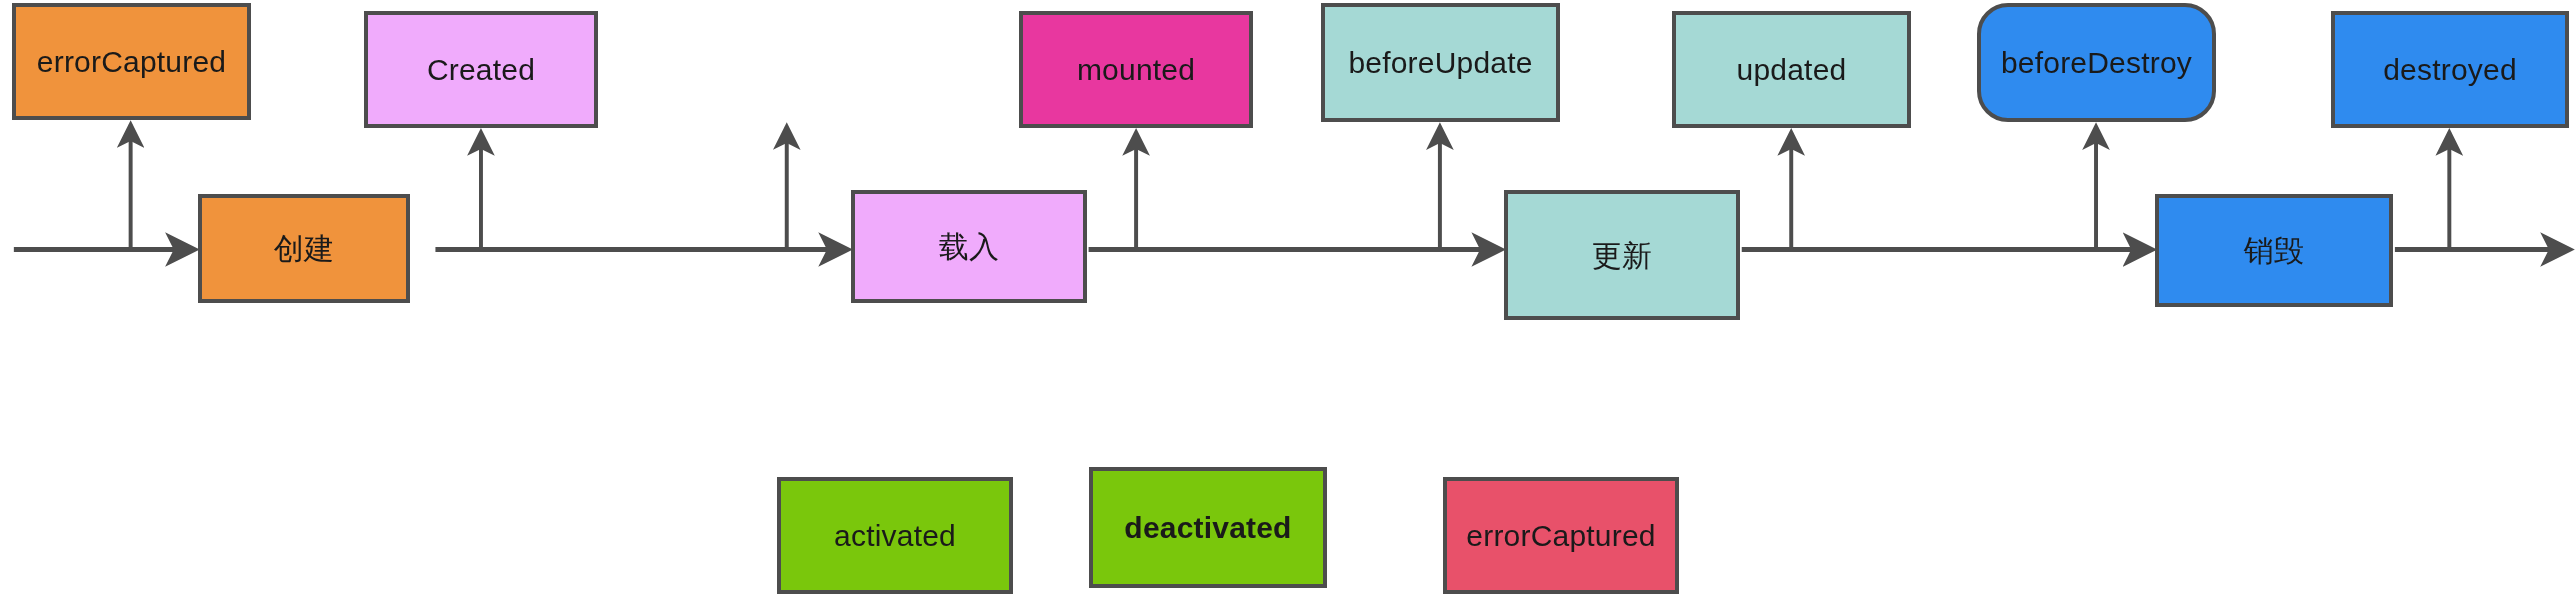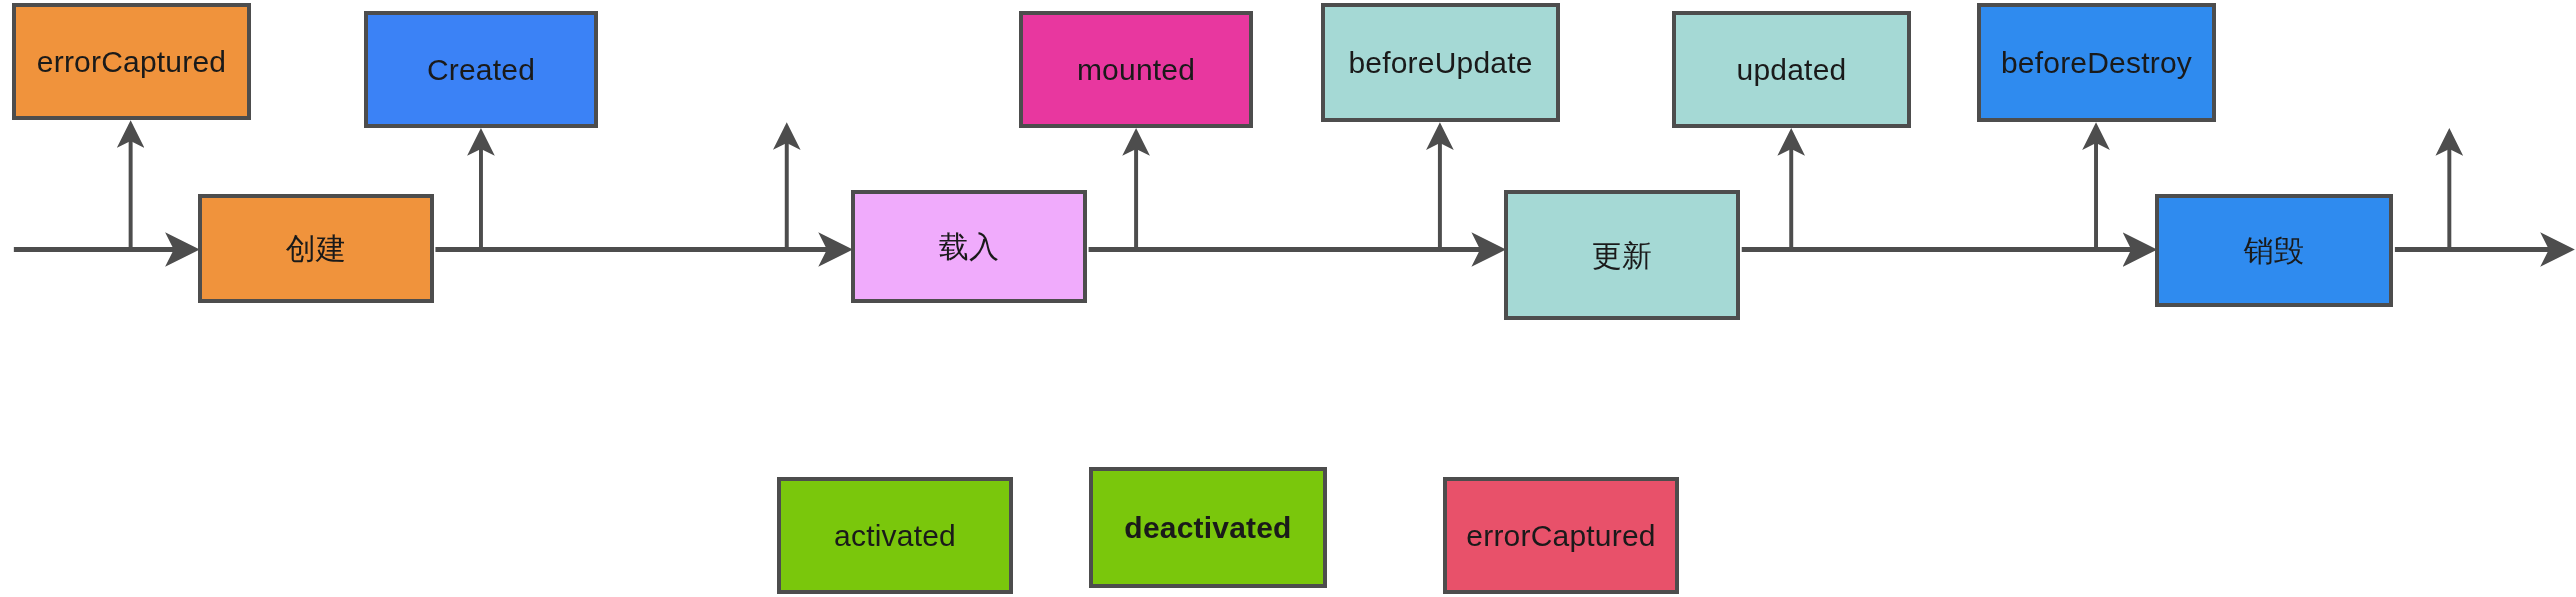--- a/index.html
+++ b/index.html
@@ -70,37 +70,40 @@
       <line x1="1455" y1="252" x2="1455" y2="128" marker-end="url(#arrowhead)"></line>
       <line x1="1810" y1="252" x2="1810" y2="134" marker-end="url(#arrowhead)"></line>
       <line x1="2118" y1="252" x2="2118" y2="128" marker-end="url(#arrowhead)"></line>
       <line x1="2475" y1="252" x2="2475" y2="134" marker-end="url(#arrowhead)"></line>
     </g>
   </svg>
 
   <div class="node" style="left: 12px; top: 3px; width: 239px; height: 117px; background: rgb(240, 147, 60); border-color: rgb(77, 77, 77); color: rgb(26, 26, 26);">
       <span>errorCaptured</span>
     </div>
-  <div class="node" style="left: 364px; top: 11px; width: 234px; height: 117px; background: #3b82f6; border-color: rgb(77, 77, 77); color: rgb(26, 26, 26);">
+  <div class="node" style="left: 364px; top: 11px; width: 234px; height: 117px; background: #f0abfc; border-color: rgb(77, 77, 77); color: rgb(26, 26, 26);">
       <span>Created</span>
     </div>
   <div class="node" style="left: 1019px; top: 11px; width: 234px; height: 117px; background: rgb(232, 55, 159); border-color: rgb(77, 77, 77); color: rgb(26, 26, 26);">
       <span>mounted</span>
     </div>
   <div class="node" style="left: 1321px; top: 3px; width: 239px; height: 119px; background: rgb(165, 217, 213); border-color: rgb(77, 77, 77); color: rgb(26, 26, 26);">
       <span>beforeUpdate</span>
     </div>
   <div class="node" style="left: 1672px; top: 11px; width: 239px; height: 117px; background: rgb(165, 217, 213); border-color: rgb(77, 77, 77); color: rgb(26, 26, 26);">
       <span>updated</span>
     </div>
-  <div class="node" style="left: 1977px; top: 3px; width: 239px; height: 119px; background: rgb(47, 139, 239); border-color: rgb(77, 77, 77); color: rgb(26, 26, 26);">
+  <div class="node" style="left: 1977px; top: 3px; width: 239px; height: 119px; background: rgb(47, 139, 239); border-color: rgb(77, 77, 77); color: rgb(26, 26, 26); border-radius: 31px;">
       <span>beforeDestroy</span>
     </div>
+  <div class="node" style="left: 2331px; top: 11px; width: 238px; height: 117px; background: rgb(47, 139, 239); border-color: rgb(77, 77, 77); color: rgb(26, 26, 26);">
+      <span>destroyed</span>
+    </div>
 
-  <div class="node cjk" style="left: 198px; top: 194px; width: 236px; height: 109px; background: rgb(240, 147, 60); border-color: rgb(77, 77, 77); color: rgb(26, 26, 26);">
+  <div class="node cjk" style="left: 198px; top: 194px; width: 212px; height: 109px; background: rgb(240, 147, 60); border-color: rgb(77, 77, 77); color: rgb(26, 26, 26);">
       <span>创建</span>
     </div>
   <div class="node cjk" style="left: 851px; top: 190px; width: 236px; height: 113px; background: #f0abfc; border-color: rgb(77, 77, 77); color: rgb(26, 26, 26);">
       <span>载入</span>
     </div>
   <div class="node cjk" style="left: 1504px; top: 190px; width: 236px; height: 130px; background: rgb(165, 217, 213); border-color: rgb(77, 77, 77); color: rgb(26, 26, 26);">
       <span>更新</span>
     </div>
   <div class="node cjk" style="left: 2155px; top: 194px; width: 238px; height: 113px; background: rgb(47, 139, 239); border-color: rgb(77, 77, 77); color: rgb(26, 26, 26);">
       <span>销毁</span>

